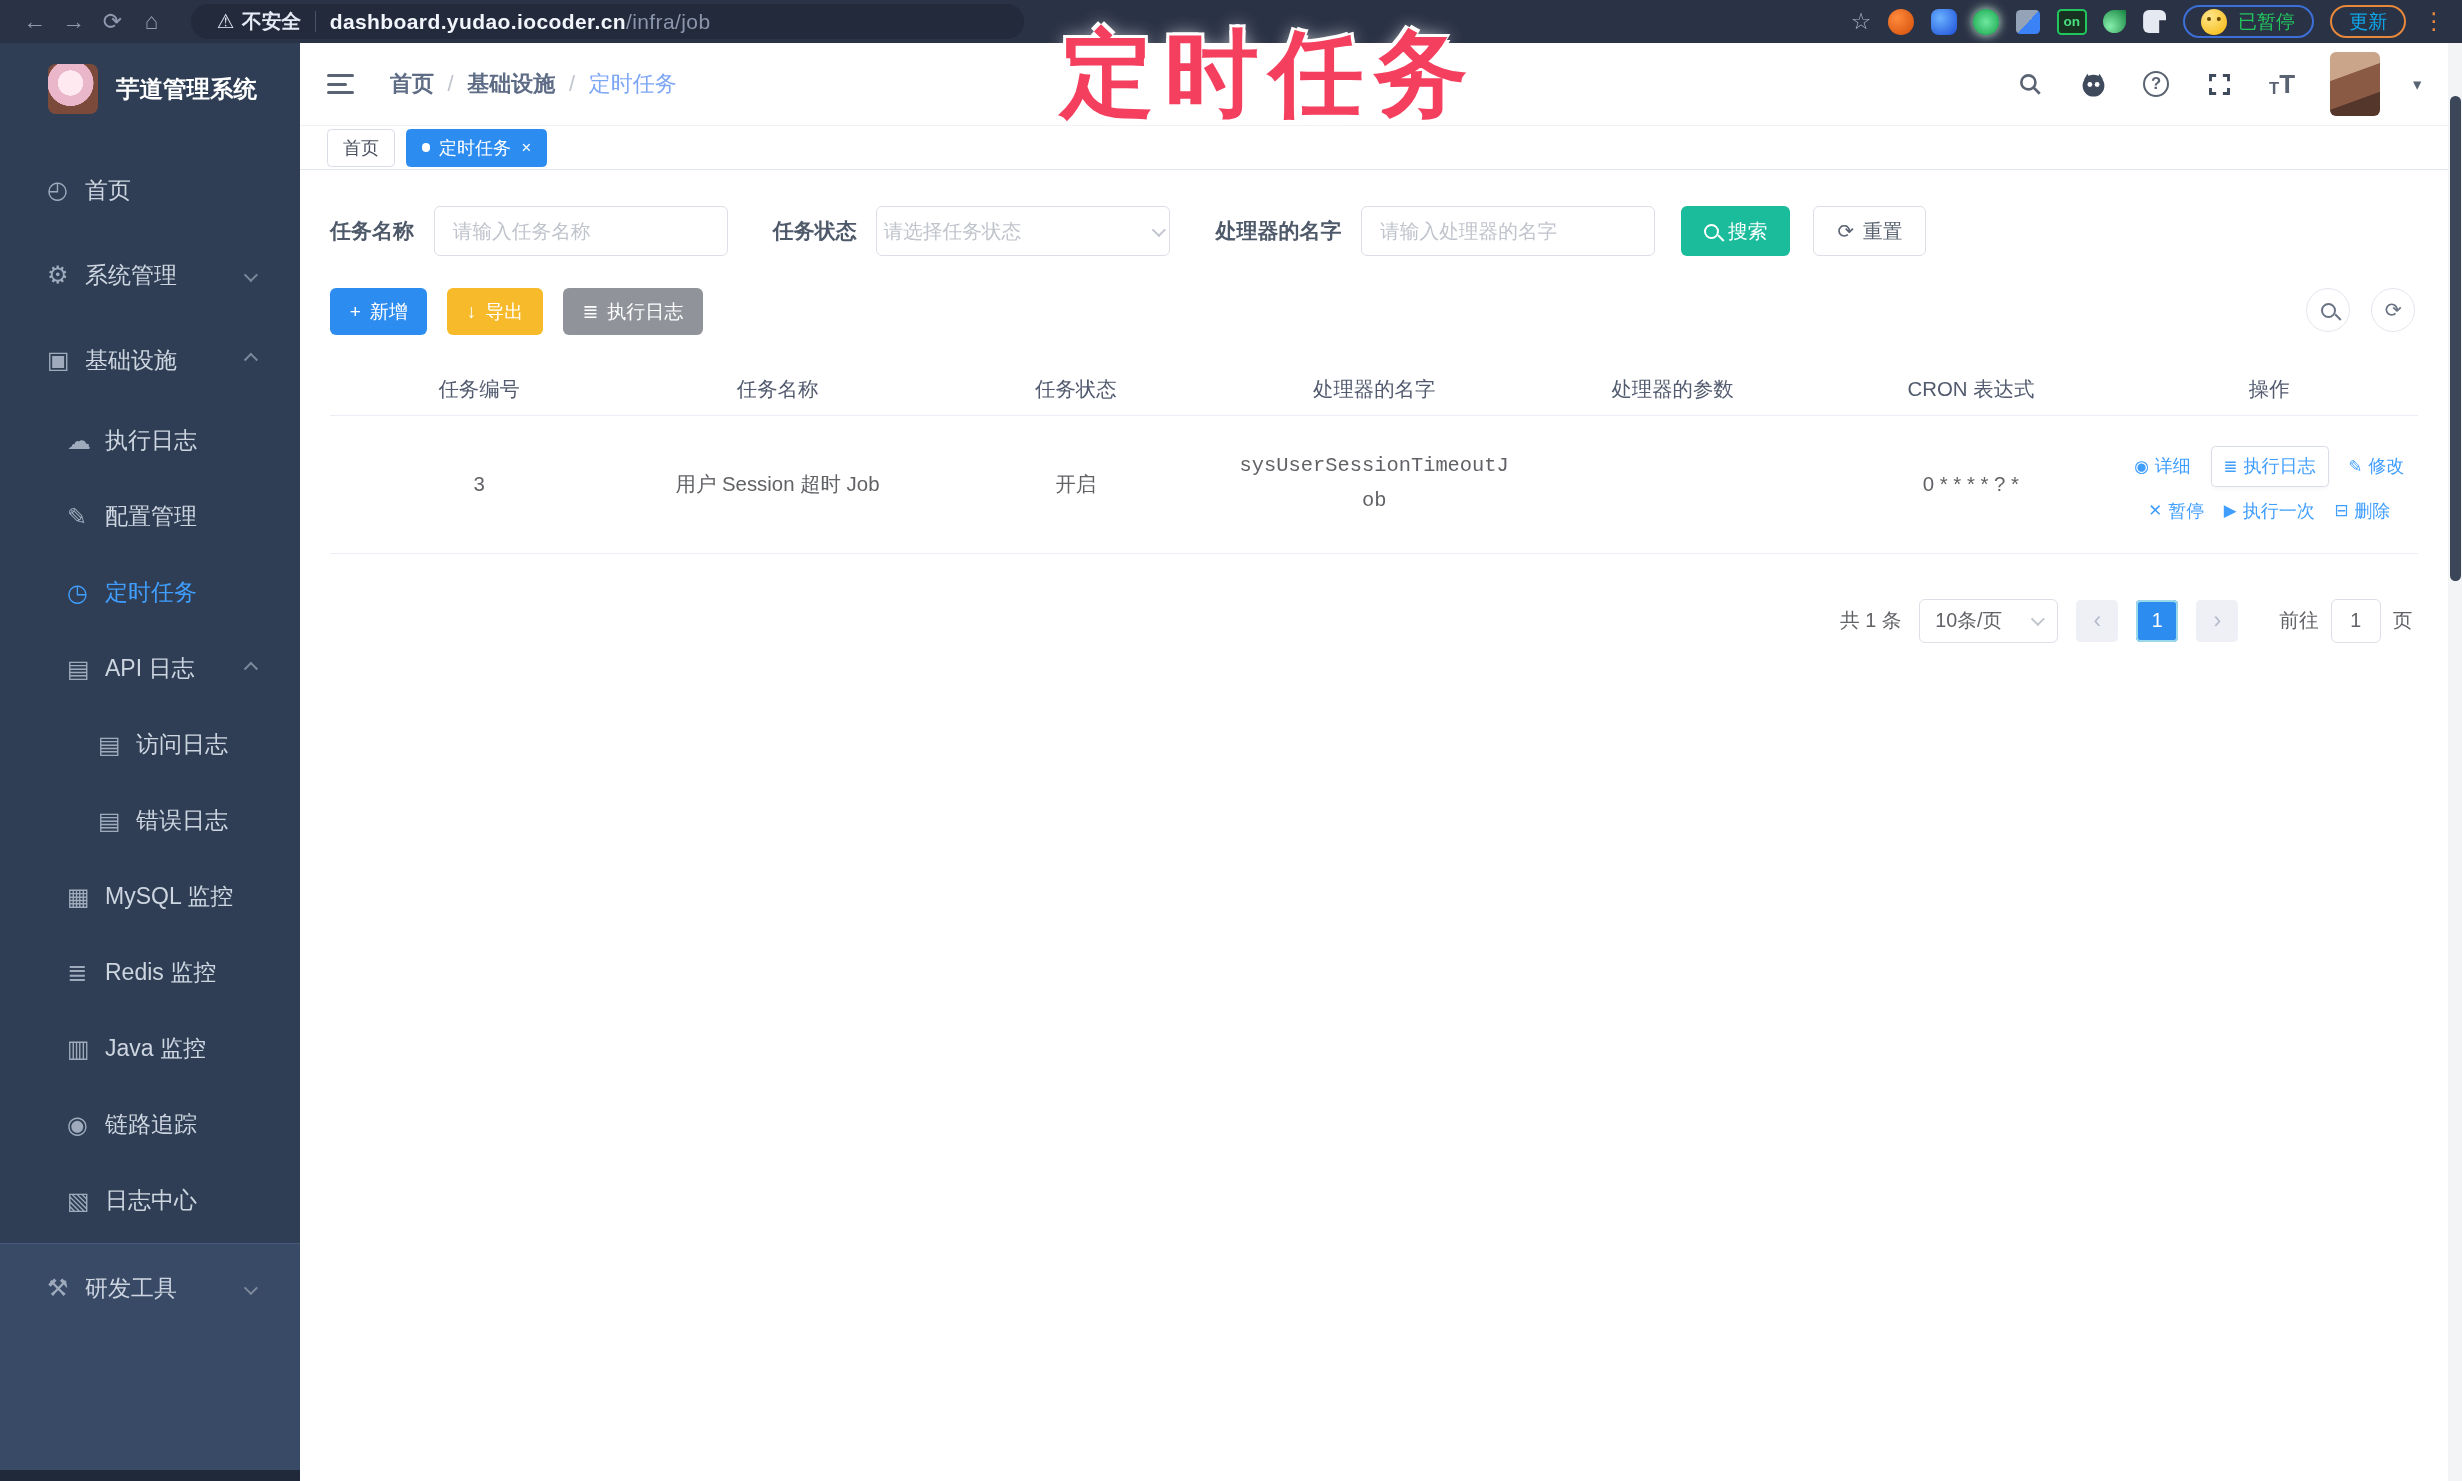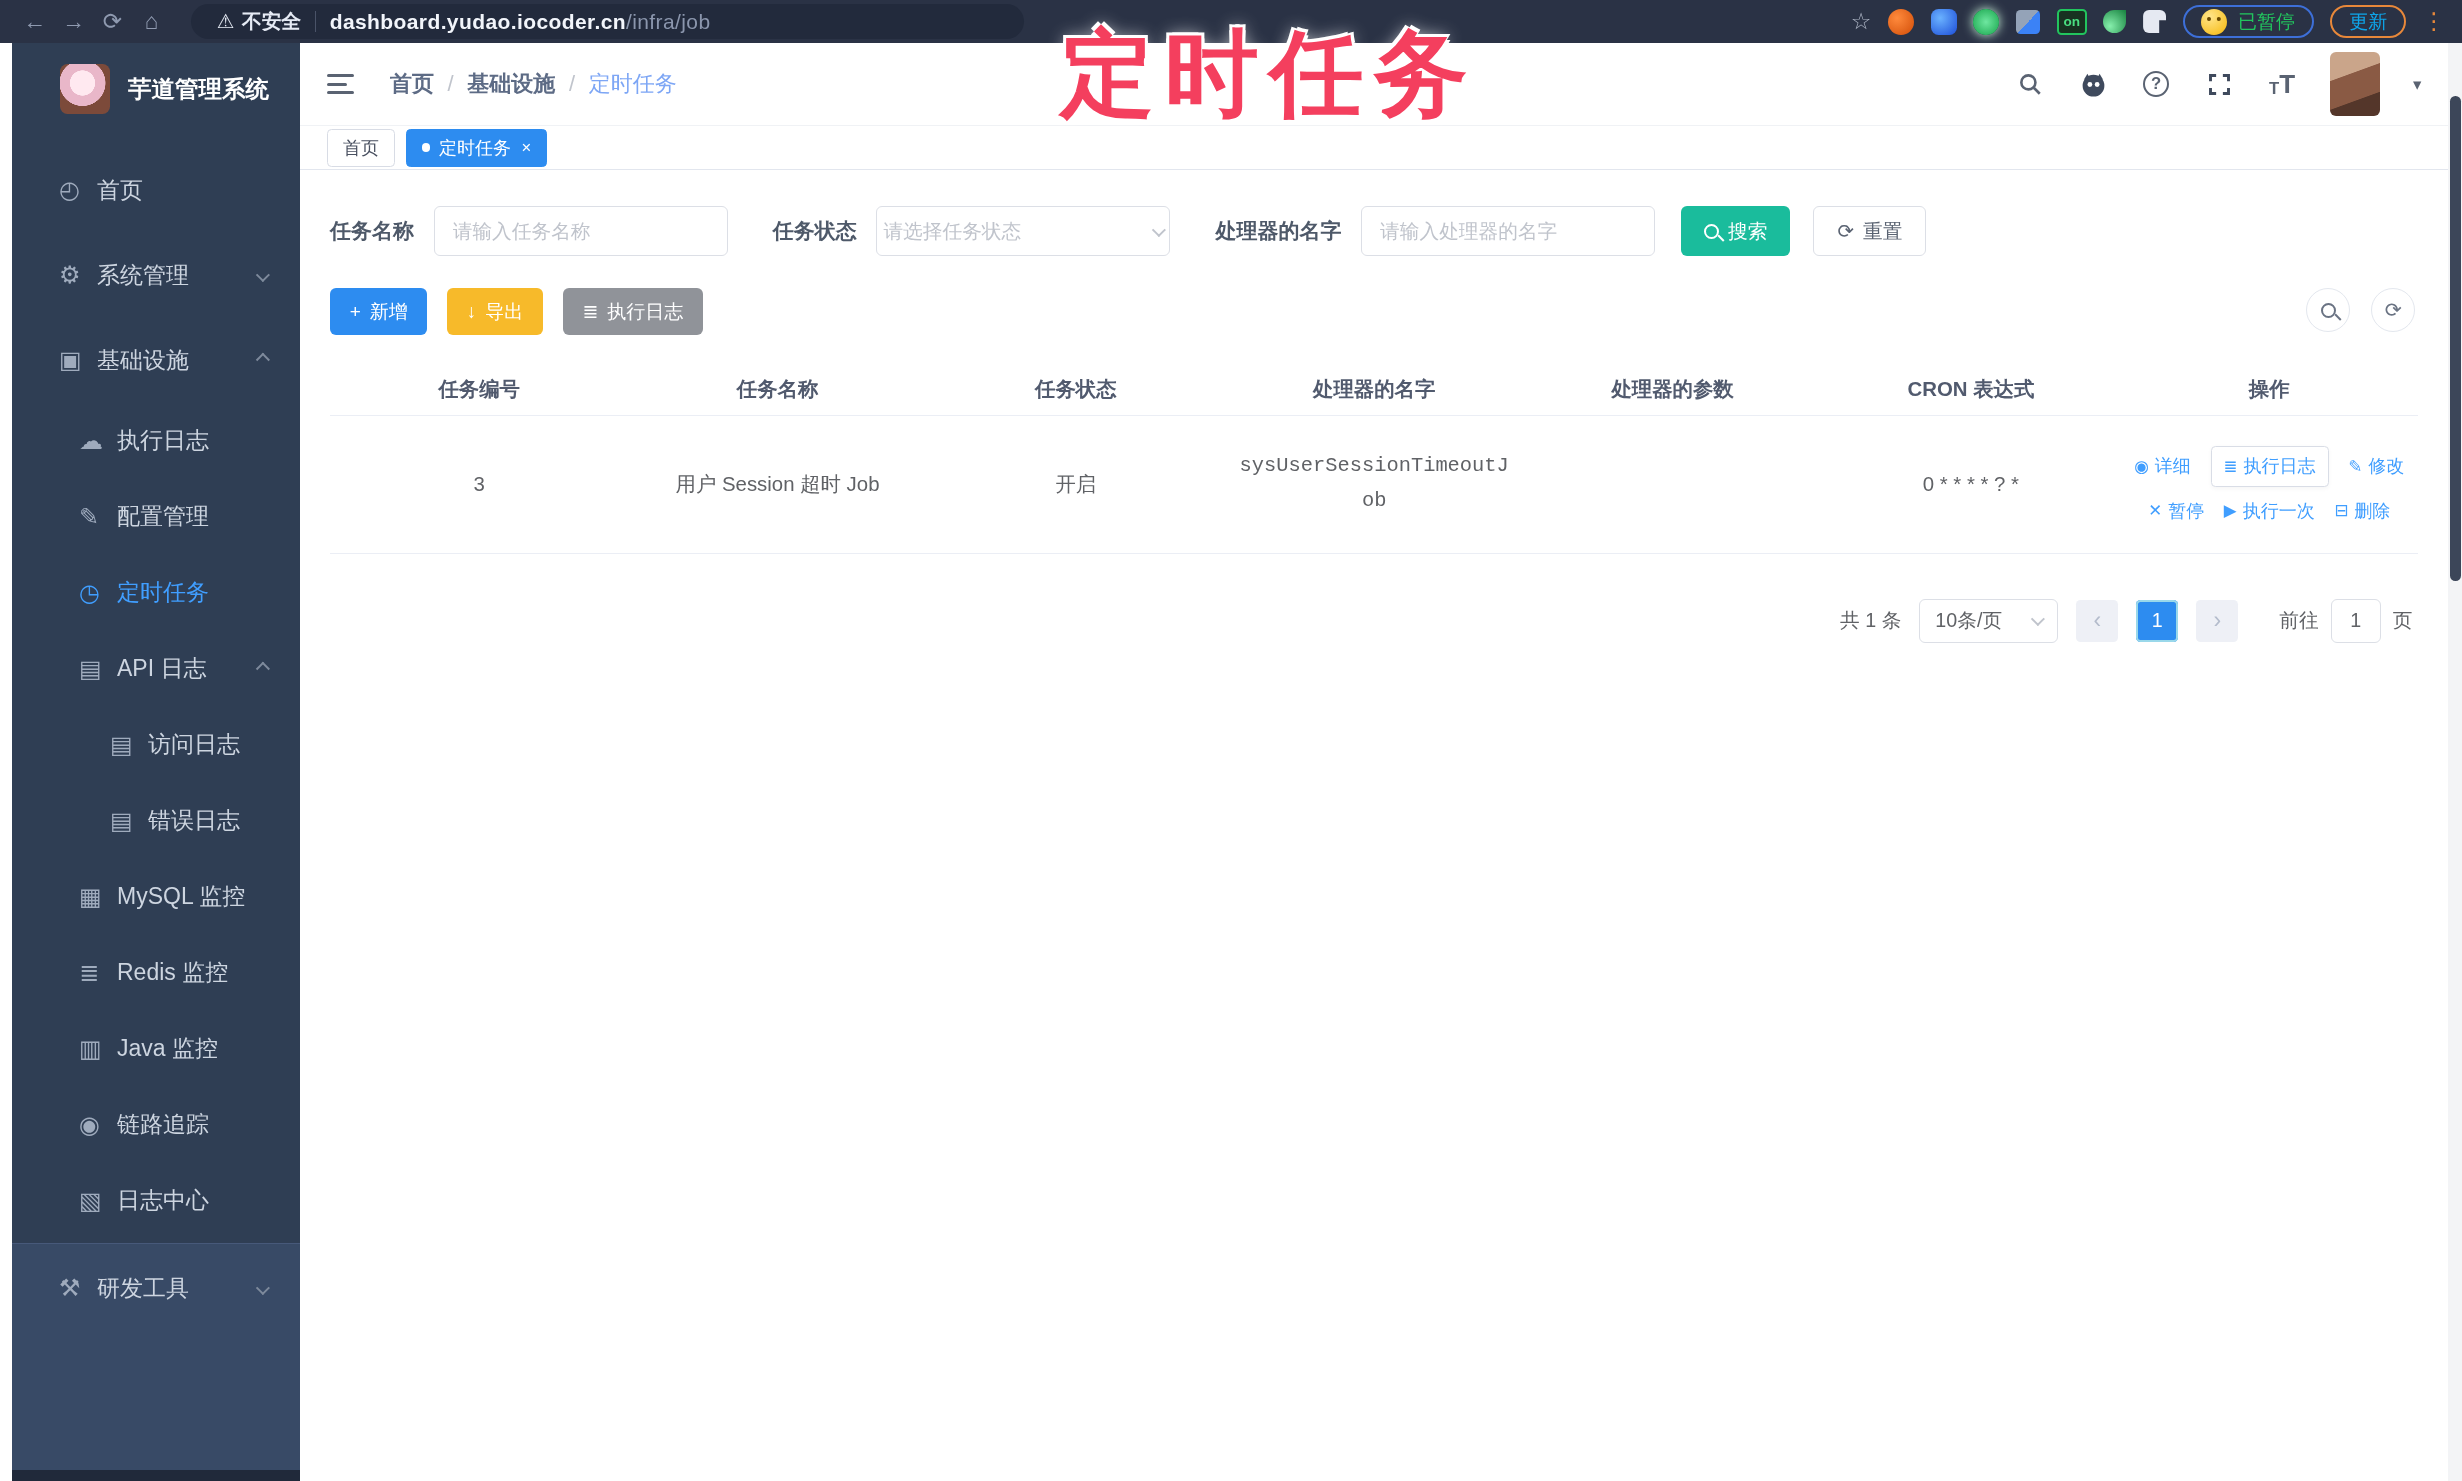--- a/index.html
+++ b/index.html
@@ -34,21 +34,21 @@
     background:#6b4a00; box-shadow:9.8px 0 0 #6b4a00; }
   .pill-update { border:2.3px solid #e8883a; color:#0ea5e9; }
   .dots { font-size:23px; color:#e8883a; letter-spacing:1.5px; }
 
   
   .annotation { position:absolute; left:1060px; top:10.6px; z-index:60; font-size:94px; font-weight:bold;
     color:#f43f5e; letter-spacing:10.6px;
     text-shadow:-3px -3px 0 #fff, 3px -3px 0 #fff, -3px 3px 0 #fff, 3px 3px 0 #fff, 0 0 16.7px rgba(255,255,255,.85); }
 
   
-  .sidebar { position:absolute; left:12px; top:43px; width:300px; bottom:0; background:#2f3e54; color:#c7d0dd; overflow:hidden; }
+  .sidebar { position:absolute; left:0; top:43px; width:300px; bottom:0; background:#2f3e54; color:#c7d0dd; overflow:hidden; }
   .logo-row { display:flex; align-items:center; gap:18px; padding:21px 0 7.6px 48px; }
   .logo-img { width:50px; height:50px; border-radius:7.6px;
     background:radial-gradient(circle at 45% 38%, #ffe9f0 0 30%, #e9b7c9 31% 55%, #7c4a3a 56%); }
   .logo-title { color:#ffffff; font-size:23.5px; font-weight:bold; }
   .menu { margin-top:26px; }
   .menu-item { display:flex; align-items:center; height:85px; font-size:23px; cursor:pointer; color:#cdd5e0; }
   .menu-item.sub { height:76px; }
   .menu-item .mi { width:38px; font-size:24px; color:#9fabbd; text-align:left; }
   .lv1 { padding-left:47px; }
   .lv2 { padding-left:67px; }
@@ -113,21 +113,21 @@
   .toolbar-row { margin-top:32px; display:flex; align-items:center; gap:19.7px; position:relative; }
   .btn-sm { height:47px; padding:0 19.7px; font-size:19px; color:#fff; }
   .btn-add { background:#2d8cf0; }
   .btn-export { background:#f7ba2a; }
   .btn-log { background:#909399; }
   .toolbar-right { position:absolute; right:3px; top:0; display:flex; gap:21px; }
   .circle-btn { width:44px; height:44px; border-radius:50%; border:1.5px solid #e3e7ee; background:#fff; color:#6a7383;
     display:flex; align-items:center; justify-content:center; font-size:20.4px; cursor:pointer; }
 
   table.grid { margin-top:29px; width:100%; border-collapse:collapse; table-layout:fixed; }
-  .grid th { height:51px; font-size:20.4px; font-weight:bold; color:#515a6e; text-align:center; border-bottom:1.5px solid #ebeef5; }
+  .grid th { height:51px; font-size:20.4px; font-weight:normal; color:#515a6e; text-align:center; border-bottom:1.5px solid #ebeef5; }
   .grid td { text-align:center; padding:30px 9px; font-size:20.4px; color:#606266; border-bottom:1.5px solid #ebeef5; }
   .cell-break { word-break:break-all; padding-left:35px; padding-right:35px; line-height:1.7;font-family:Liberation Mono, monospace; }
   .actions { display:flex; flex-wrap:wrap; justify-content:center; align-items:center; column-gap:19.7px; row-gap:12px; }
   .alink { color:#409eff; font-size:18px; display:inline-flex; align-items:center; gap:6px; cursor:pointer; white-space:nowrap; }
   .alink .ai { font-size:16.7px; }
   .alink.boxed { border:1.5px solid #d9dde6; border-radius:4.5px; background:#fff; padding:7.6px 12px; box-shadow:0 1.5px 4.5px rgba(0,0,0,.04); }
 
   .pagination { margin-top:45px; display:flex; align-items:center; justify-content:flex-end; gap:18px;
     font-size:19.7px; color:#606266; padding-right:6px; }
   .pg-select { width:139px; height:44px; border:1.5px solid #dcdfe6; border-radius:6px; display:flex; align-items:center;

